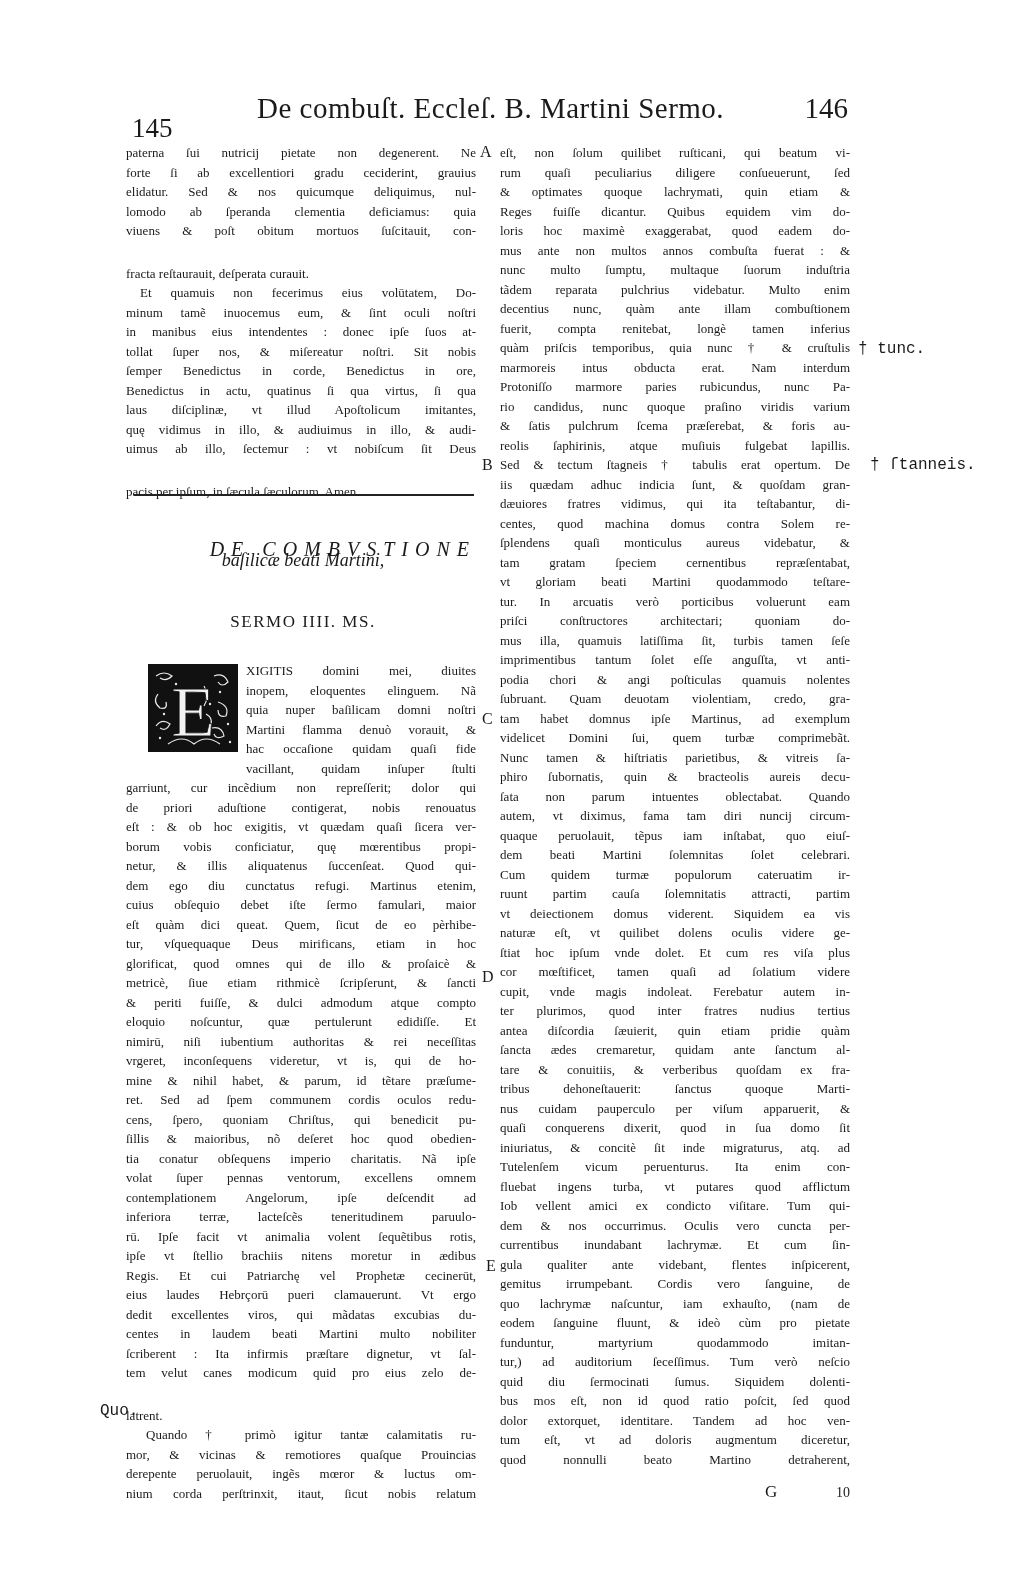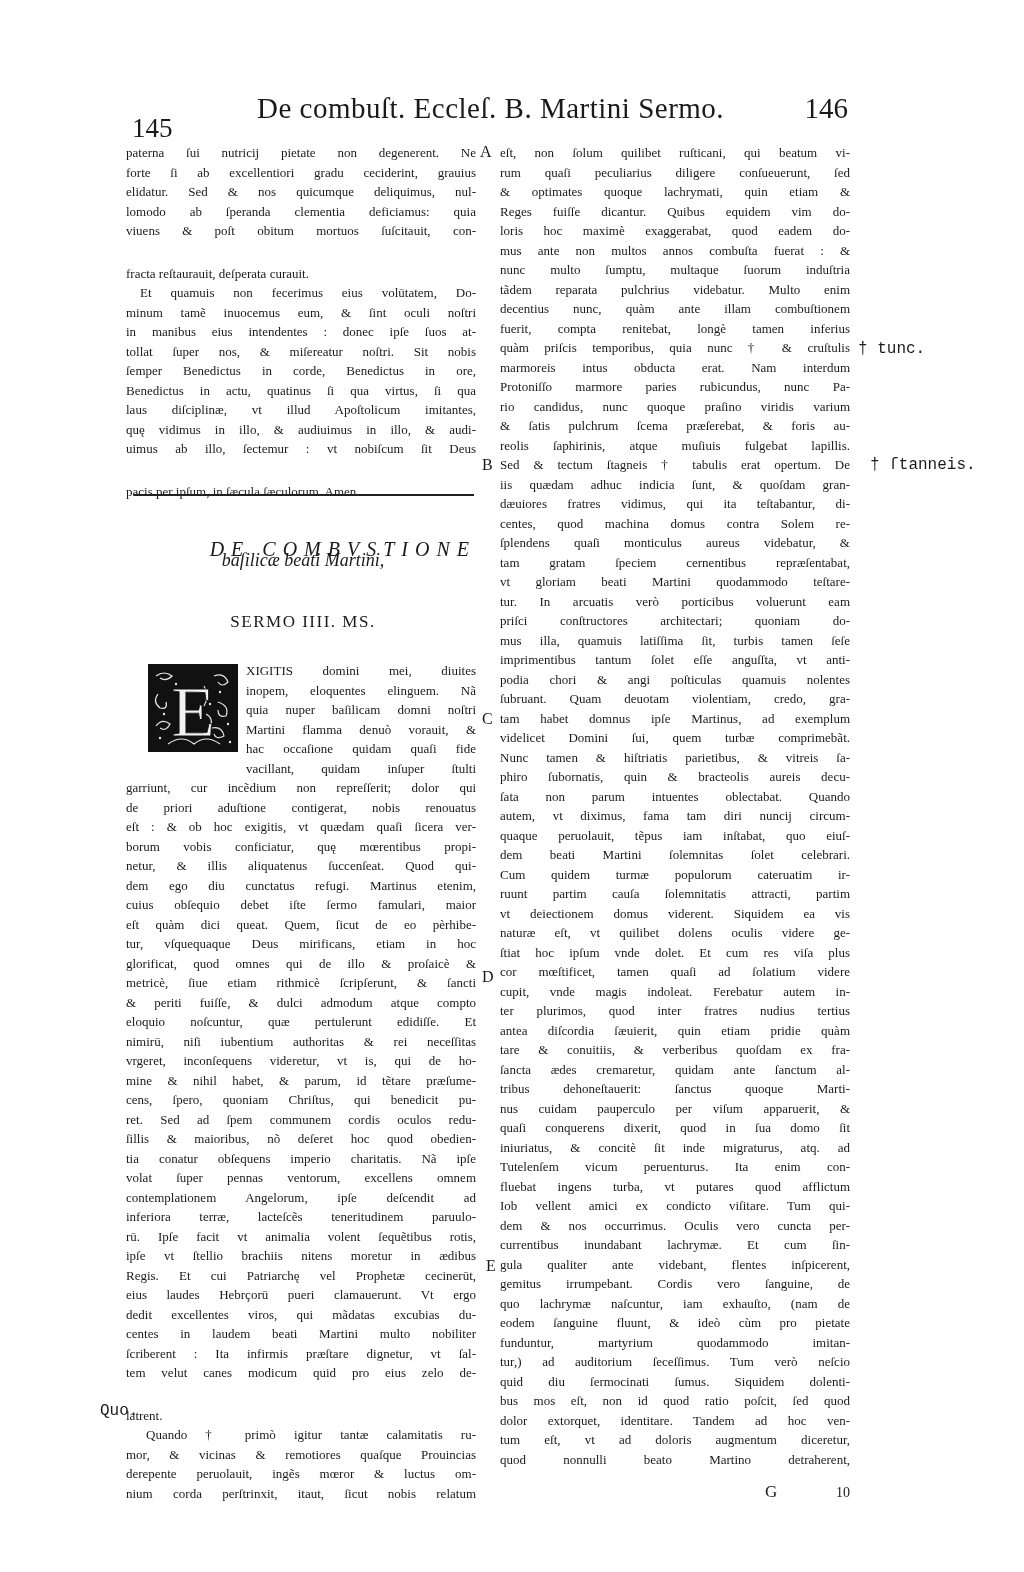--- a/index.html
+++ b/index.html
@@ -122,22 +122,22 @@
     <span class="line">cuius obſequio debet iſte ſermo famulari, maior</span>
     <span class="line">eſt quàm dici queat. Quem, ſicut de eo pèrhibe-</span>
     <span class="line">tur, vſquequaque Deus mirificans, etiam in hoc</span>
     <span class="line">glorificat, quod omnes qui de illo &amp; proſaicè &amp;</span>
     <span class="line">metricè, ſiue etiam rithmicè ſcripſerunt, &amp; ſancti</span>
     <span class="line">&amp; periti fuiſſe, &amp; dulci admodum atque compto</span>
     <span class="line">eloquio noſcuntur, quæ pertulerunt edidiſſe. Et</span>
     <span class="line">nimirū, niſi iubentium authoritas &amp; rei neceſſitas</span>
     <span class="line">vrgeret, inconſequens videretur, vt is, qui de ho-</span>
     <span class="line">mine &amp; nihil habet, &amp; parum, id tẽtare præſume-</span>
+    <span class="line">ret. Sed ad ſpem communem cordis oculos redu-</span>
     <span class="line">cens, ſpero, quoniam Chriſtus, qui benedicit pu-</span>
-    <span class="line">ret. Sed ad ſpem communem cordis oculos redu-</span>
     <span class="line">ſillis &amp; maioribus, nõ deſeret hoc quod obedien-</span>
     <span class="line">tia conatur obſequens imperio charitatis. Nã ipſe</span>
     <span class="line">volat ſuper pennas ventorum, excellens omnem</span>
     <span class="line">contemplationem Angelorum, ipſe deſcendit ad</span>
     <span class="line">inferiora terræ, lacteſcẽs teneritudinem paruulo-</span>
     <span class="line">rū. Ipſe facit vt animalia volent ſequẽtibus rotis,</span>
     <span class="line">ipſe vt ſtellio brachiis nitens moretur in ædibus</span>
     <span class="line">Regis. Et cui Patriarchę vel Prophetæ cecinerūt,</span>
     <span class="line">eius laudes Hebrçorū pueri clamauerunt. Vt ergo</span>
     <span class="line">dedit excellentes viros, qui mãdatas excubias du-</span>
@@ -193,22 +193,22 @@
     <span class="line">dem beati Martini ſolemnitas ſolet celebrari.</span>
     <span class="line">Cum quidem turmæ populorum cateruatim ir-</span>
     <span class="line">ruunt partim cauſa ſolemnitatis attracti, partim</span>
     <span class="line">vt deiectionem domus viderent. Siquidem ea vis</span>
     <span class="line">naturæ eſt, vt quilibet dolens oculis videre ge-</span>
     <span class="line">ſtiat hoc ipſum vnde dolet. Et cum res viſa plus</span>
     <span class="line">cor mœſtificet, tamen quaſi ad ſolatium videre</span>
     <span class="line">cupit, vnde magis indoleat. Ferebatur autem in-</span>
     <span class="line">ter plurimos, quod inter fratres nudius tertius</span>
     <span class="line">antea diſcordia ſæuierit, quin etiam pridie quàm</span>
+    <span class="line">ſancta ædes cremaretur, quidam ante ſanctum al-</span>
     <span class="line">tare &amp; conuitiis, &amp; verberibus quoſdam ex fra-</span>
-    <span class="line">ſancta ædes cremaretur, quidam ante ſanctum al-</span>
     <span class="line">tribus dehoneſtauerit: ſanctus quoque Marti-</span>
     <span class="line">nus cuidam pauperculo per viſum apparuerit, &amp;</span>
     <span class="line">quaſi conquerens dixerit, quod in ſua domo ſit</span>
     <span class="line">iniuriatus, &amp; concitè ſit inde migraturus, atq. ad</span>
     <span class="line">Tutelenſem vicum peruenturus. Ita enim con-</span>
     <span class="line">fluebat ingens turba, vt putares quod afflictum</span>
     <span class="line">Iob vellent amici ex condicto viſitare. Tum qui-</span>
     <span class="line">dem &amp; nos occurrimus. Oculis vero cuncta per-</span>
     <span class="line">currentibus inundabant lachrymæ. Et cum ſin-</span>
     <span class="line">gula qualiter ante videbant, flentes inſpicerent,</span>

